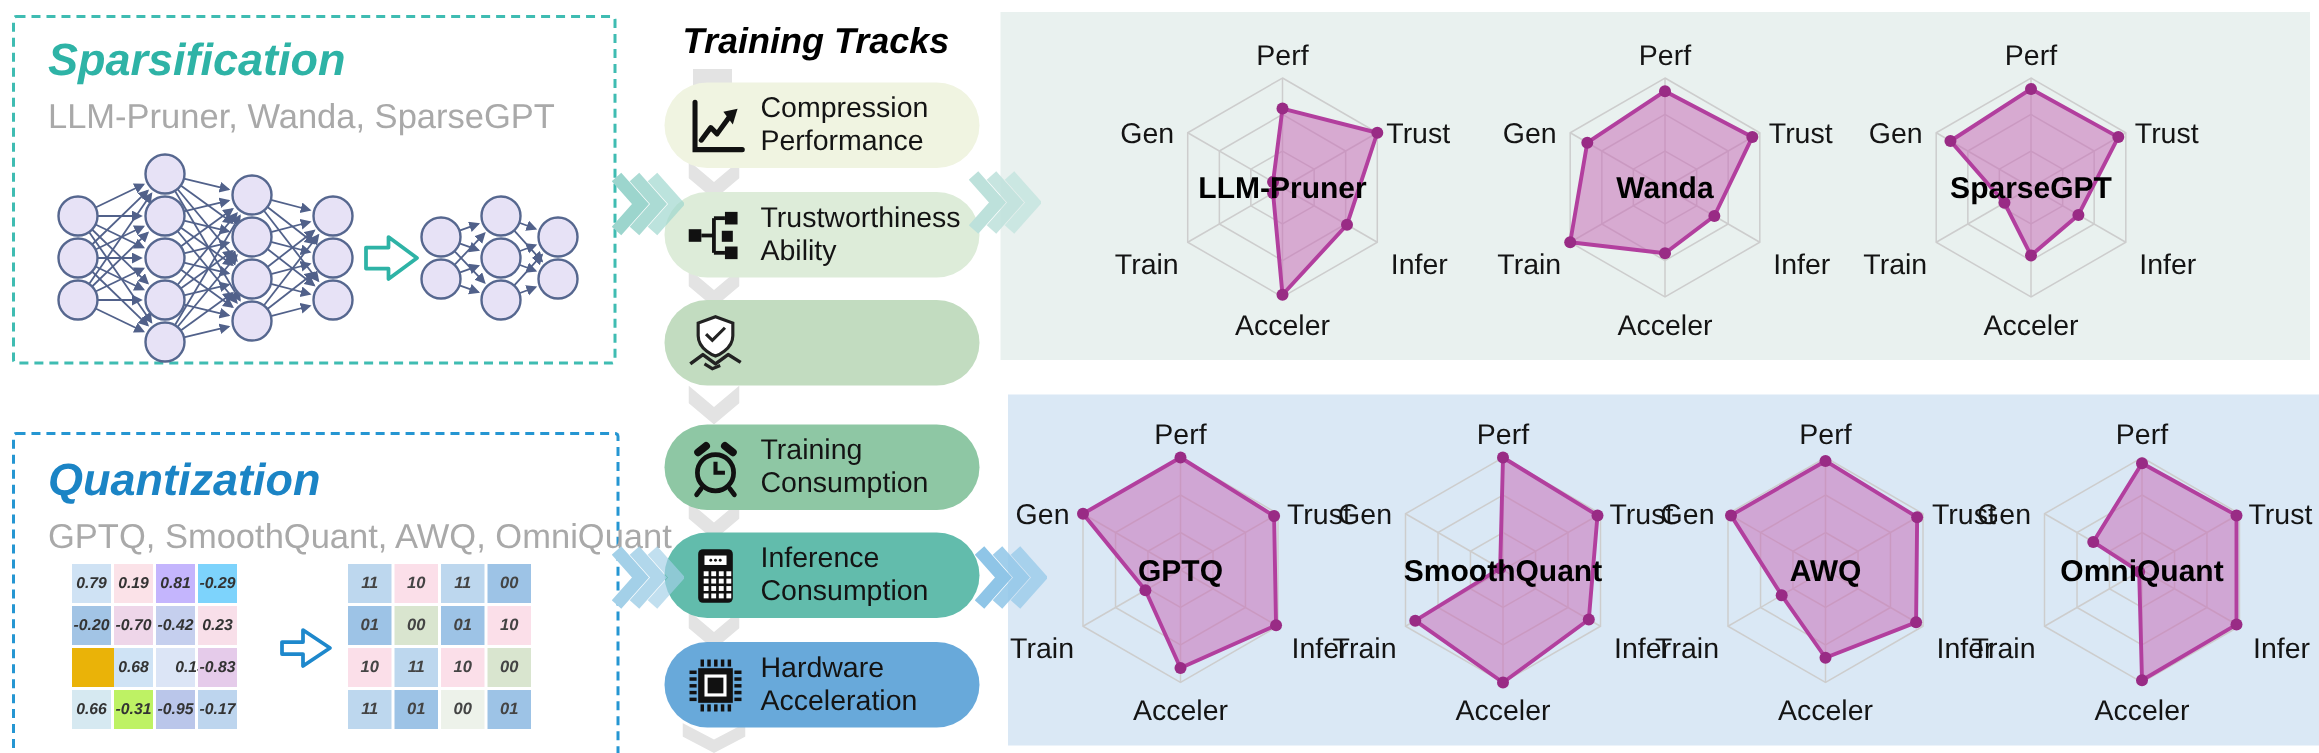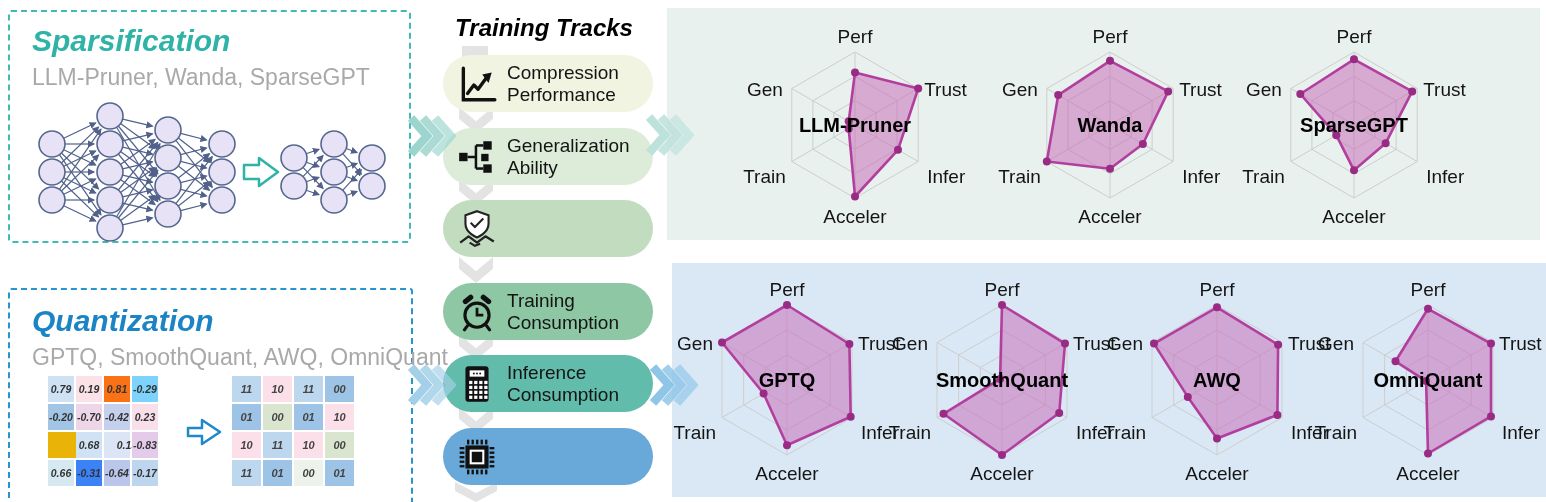--- a/index.html
+++ b/index.html
@@ -139,33 +139,33 @@
       <path d="M222,69 h15 v-7 l19,14 l-19,14 v-7 h-15 z" fill="#ffffff" stroke="#2eb3a6" stroke-width="2.5" stroke-linejoin="round"></path>
     </svg>
   </div>
 
   <div id="quantization-box" class="dashed-box">
     <div class="box-title">Quantization</div>
     <div class="box-methods">GPTQ, SmoothQuant, AWQ, OmniQuant</div>
     <div id="float-matrix" class="matrix">
         <div class="cell" style="background: rgb(207, 226, 244);">0.79</div>
         <div class="cell" style="background: rgb(251, 226, 232);">0.19</div>
-        <div class="cell" style="background: #f97316;">0.81</div>
+        <div class="cell" style="background: #c4b5fd;">0.81</div>
         <div class="cell" style="background: #7dd3fc;">-0.29</div>
         <div class="cell" style="background: rgb(162, 196, 229);">-0.20</div>
         <div class="cell" style="background: rgb(238, 214, 233);">-0.70</div>
         <div class="cell" style="background: rgb(197, 207, 238);">-0.42</div>
         <div class="cell" style="background: rgb(248, 223, 233);">0.23</div>
         <div class="cell" style="background: #eab308; padding-left: 40px;">0.18</div>
         <div class="cell" style="background: rgb(207, 227, 245);">0.68</div>
         <div class="cell" style="background: rgb(220, 229, 246); padding-left: 20px;">0.13</div>
         <div class="cell" style="background: rgb(229, 203, 234);">-0.83</div>
         <div class="cell" style="background: rgb(214, 233, 241);">0.66</div>
-        <div class="cell" style="background: #3b82f6;">-0.31</div>
-        <div class="cell" style="background: rgb(186, 198, 234);">-0.64</div>
+        <div class="cell" style="background: #bef264;">-0.31</div>
+        <div class="cell" style="background: rgb(186, 198, 234);">-0.95</div>
         <div class="cell" style="background: rgb(189, 213, 238);">-0.17</div>
       </div>
     <svg id="quant-arrow" width="36" height="32" viewBox="0 0 36 32">
       <path d="M2,12 h14 v-8 l18,12 l-18,12 v-8 h-14 z" fill="#ffffff" stroke="#1e88cc" stroke-width="2.5" stroke-linejoin="round"></path>
     </svg>
     <div id="binary-matrix" class="matrix">
         <div class="cell" style="background: rgb(189, 215, 238);">11</div>
         <div class="cell" style="background: rgb(251, 223, 233);">10</div>
         <div class="cell" style="background: rgb(189, 215, 238);">11</div>
         <div class="cell" style="background: rgb(157, 195, 230);">00</div>
@@ -203,21 +203,21 @@
             <rect x="3" y="16" width="8" height="8" fill="#111"></rect>
             <line x1="11" y1="20" x2="19" y2="20" stroke="#111" stroke-width="2.4"></line>
             <line x1="19" y1="9" x2="19" y2="31" stroke="#111" stroke-width="2.4"></line>
             <line x1="19" y1="9" x2="26" y2="9" stroke="#111" stroke-width="2.4"></line>
             <line x1="19" y1="31" x2="26" y2="31" stroke="#111" stroke-width="2.4"></line>
             <rect x="26" y="5" width="8" height="8" fill="#111"></rect>
             <rect x="24" y="17" width="7" height="7" fill="#111"></rect>
             <rect x="26" y="27" width="8" height="8" fill="#111"></rect>
           </svg></span>
         <div class="pill-label">
-          <div>Generalization</div>
+          <div>Trustworthiness</div>
           <div>Ability</div>
         </div>
       </div>
       <div class="pill" style="top: 200px; background: rgb(194, 220, 192);">
         <span class="pill-icon"><svg viewBox="0 0 40 40">
             <path d="M20,3 L31,7 V15 C31,24 20,28 20,28 C20,28 9,24 9,15 V7 Z" stroke="#222" stroke-width="2" fill="#fff"></path>
             <polyline points="14,14 18,18 26,10" stroke="#222" stroke-width="2" fill="none"></polyline>
             <path d="M4,33 L12,27 L20,33 L28,27 L36,32" stroke="#222" stroke-width="2.2" fill="none" stroke-linejoin="round"></path>
             <path d="M13,33 L18,36 L23,34" stroke="#222" stroke-width="2" fill="none"></path>
           </svg></span>
@@ -285,20 +285,24 @@
               <rect x="23.4" y="3.5" width="2.2" height="4.5"></rect>
               <rect x="23.4" y="32" width="2.2" height="4.5"></rect>
               <rect x="3.5" y="23.4" width="4.5" height="2.2"></rect>
               <rect x="32" y="23.4" width="4.5" height="2.2"></rect>
               <rect x="27.7" y="3.5" width="2.2" height="4.5"></rect>
               <rect x="27.7" y="32" width="2.2" height="4.5"></rect>
               <rect x="3.5" y="27.7" width="4.5" height="2.2"></rect>
               <rect x="32" y="27.7" width="4.5" height="2.2"></rect>
             </g>
           </svg></span>
+        <div class="pill-label">
+          <div>Hardware</div>
+          <div>Acceleration</div>
+        </div>
       </div>
     </div>
 
   <div id="top-panel" class="panel" style="background: rgb(233, 241, 239);">
     <svg id="radar-top" width="873" height="232">
         <g>
           <polygon points="188.0,92.7 209.1,104.8 209.1,129.2 188.0,141.3 166.9,129.2 166.9,104.8" fill="none" stroke="#cdcdcd" stroke-width="1"></polygon>
           <polygon points="188.0,68.3 230.1,92.7 230.1,141.3 188.0,165.7 145.9,141.3 145.9,92.7" fill="none" stroke="#cdcdcd" stroke-width="1"></polygon>
           <polygon points="188.0,44.0 251.2,80.5 251.2,153.5 188.0,190.0 124.8,153.5 124.8,80.5" fill="none" stroke="#cdcdcd" stroke-width="1"></polygon>
           <line x1="188" y1="117" x2="188.0" y2="44.0" stroke="#cdcdcd" stroke-width="1"></line>

